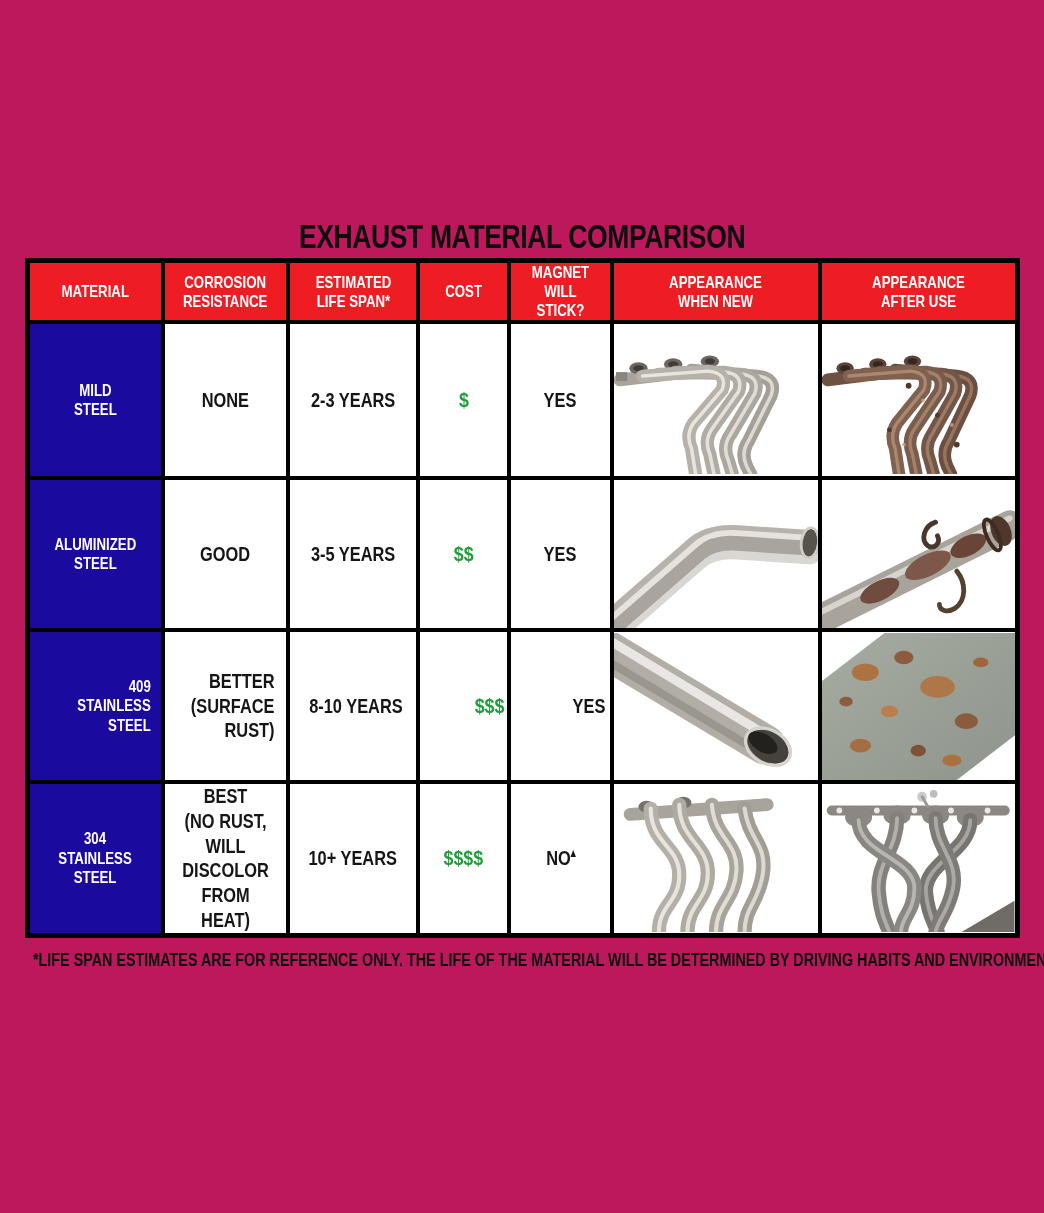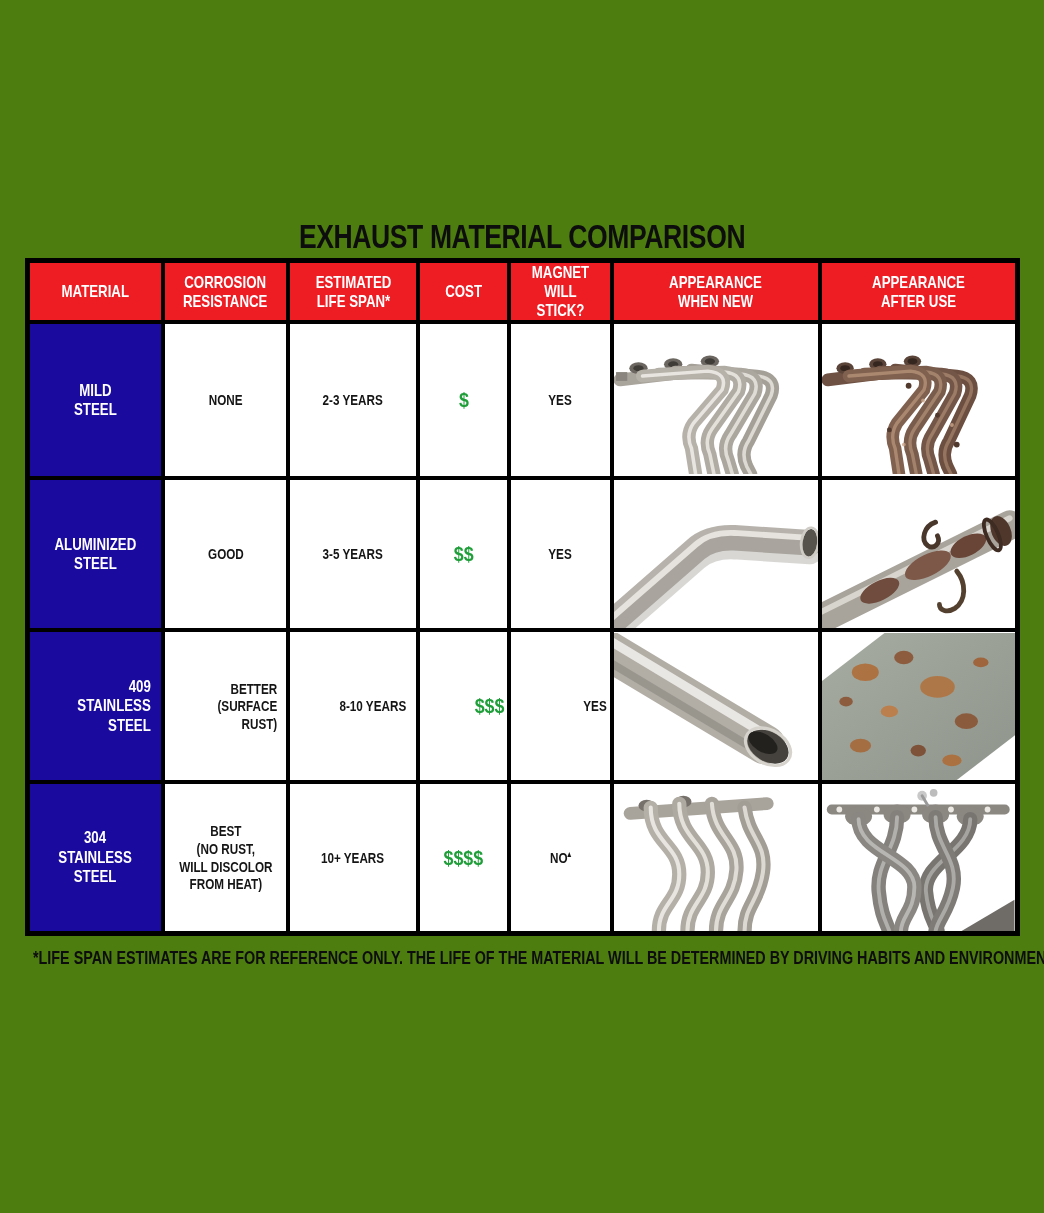--- a/index.html
+++ b/index.html
@@ -1,19 +1,19 @@
 <!DOCTYPE html>
 <html><head>
 <meta charset="utf-8">
 <style>
   html,body{margin:0;padding:0;background:#fff;}
   .page{
     position:relative;
     width:1044px;height:1213px;
-    background:#4d7c0f;
+    background:#be185d;
     font-family:"Liberation Sans",sans-serif;
     font-weight:bold;
     color:#111;
     overflow:hidden;
   }
   .content{padding-top:219px;}
   .title{
     text-align:center;
     font-size:34px;
     line-height:1.0;
@@ -45,21 +45,21 @@
   }
   td.mat{
     background:#1a0a9e;
     color:#ffffff;
     font-size:17px;
     line-height:1.15;
   }
   td.val{
     background:#ffffff;
     color:#151515;
-    font-size:15px;
+    font-size:21px;
     line-height:1.18;
   }
   td.cost{
     background:#ffffff;
     color:#1f9e39;
     font-size:21px;
   }
   td.photo{
     background:#ffffff;
     padding:5px;

